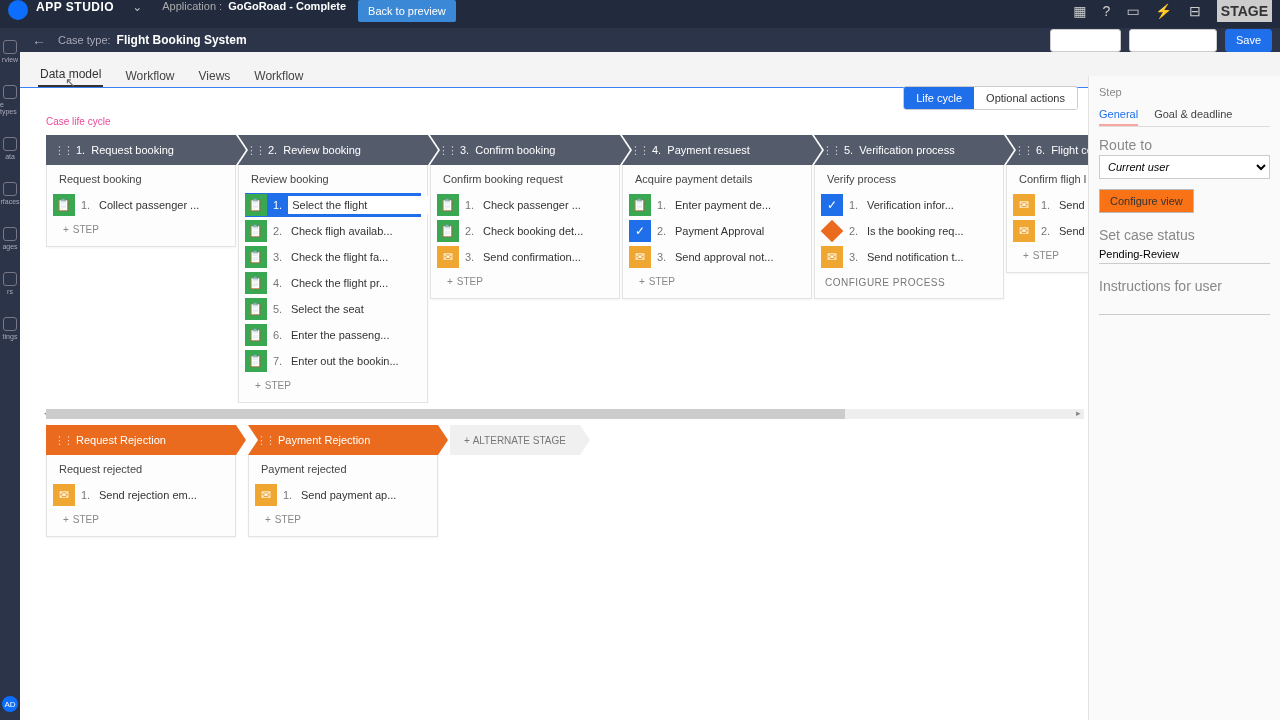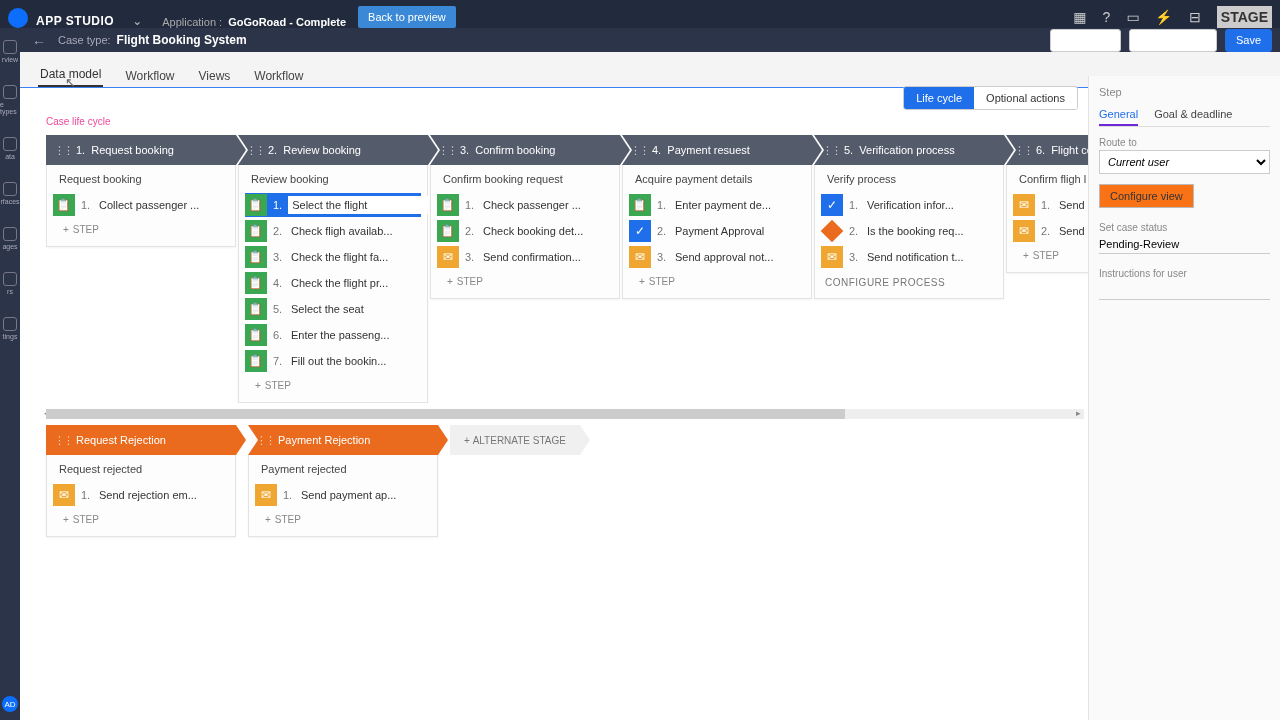--- a/index.html
+++ b/index.html
@@ -1,17 +1,17 @@
 <!DOCTYPE html>
 <html><head>
 <meta charset="utf-8">
 <style>
 * { margin:0; padding:0; box-sizing:border-box; font-family:Arial,Helvetica,sans-serif; }
 body { width:1280px; height:720px; overflow:hidden; background:#fff; font-size:12px; color:#333; }
-.top-bar { height:28px; background:#222b3d; display:flex; align-items:flex-end; color:#fff; }
+.top-bar { height:28px; background:#222b3d; display:flex; align-items:flex-start; color:#fff; }
 .top-bar .logo { width:20px; height:20px; background:#0d6efd; border-radius:50%; margin:0 8px; }
 .app-title { font-weight:bold; font-size:12px; letter-spacing:0.5px; }
 .top-bar .chev { margin:0 14px 0 18px; color:#bbb; }
 .app-label { color:#aaa; margin-left:6px; font-size:11px; }
 .app-name { font-weight:bold; margin-left:6px; font-size:11px; }
 .back-preview { background:#3b89d6; color:#fff; padding:5px 10px; margin-left:12px; font-size:11px; border-radius:2px; cursor:pointer; }
 .top-right { margin-left:auto; display:flex; align-items:center; gap:16px; padding-right:8px; color:#ccc; }
 .top-right span { cursor:pointer; font-size:14px; }
 .stage-badge { background:#ccc; color:#333; font-size:10px; font-weight:bold; padding:3px 4px; }
 .left-rail { position:absolute; left:0; top:28px; bottom:0; width:20px; background:#2b3448; display:flex; flex-direction:column; align-items:center; padding-top:12px; gap:22px; color:#aab; font-size:7px; }
@@ -64,22 +64,22 @@
 .scroll-track { height:10px; background:#eee; margin:6px 4px 6px 0; position:relative; }
 .scroll-thumb { position:absolute; left:0; width:77%; height:100%; background:#ccc; }
 .scroll-arrow { position:absolute; top:-1px; width:10px; font-size:9px; color:#888; }
 .alt-row { display:flex; gap:10px; margin-top:4px; }
 .alt-add { height:30px; display:flex; align-items:center; padding:0 14px; color:#777; font-size:10px; background:#f0f0f0; position:relative; cursor:pointer; }
 .alt-add::after { content:""; position:absolute; right:-10px; top:0; border-top:15px solid transparent; border-bottom:15px solid transparent; border-left:10px solid #f0f0f0; }
 .right-panel { position:absolute; right:0; top:76px; bottom:0; width:192px; background:#fafafa; border-left:1px solid #e3e3e3; padding:10px 10px 0 10px; }
 .rp-label { color:#888; font-size:11px; margin-bottom:6px; }
 .rp-tabs { display:flex; gap:16px; border-bottom:1px solid #ddd; margin-bottom:10px; }
 .rp-tab { font-size:11px; padding:4px 0; cursor:pointer; color:#444; }
-.rp-tab.active { color:#1f6feb; border-bottom:2px solid #6d28d9; }
-.rp-field-lbl { font-size:10px; color:#888; margin-top:6px; }
+.rp-tab.active { color:#1f6feb; border-bottom:2px solid #fca5a5; }
+.rp-field-lbl { font-size:14px; color:#888; margin-top:6px; }
 .rp-select { width:100%; border:1px solid #ccc; padding:4px; font-size:11px; margin-top:2px; background:#fff;font-style:italic; }
 .rp-btn { border:1px solid #bbb; background:#f97316; padding:5px 10px; font-size:11px; margin-top:10px; cursor:pointer; display:inline-block; }
 .rp-input { width:100%; border:none; border-bottom:1px solid #ccc; background:transparent; padding:3px 0; font-size:11px; margin-top:2px; }
 </style>
 </head>
 <body>
 
 <div class="top-bar">
   <div class="logo"></div>
   <span class="app-title">APP STUDIO</span>
@@ -212,21 +212,21 @@
         <span class="s-txt">Select the seat</span>
           </div>
           <div class="step-row">
         <div class="s-ico form">📋</div>
         <span class="s-num">6.</span>
         <span class="s-txt">Enter the passeng...</span>
           </div>
           <div class="step-row">
         <div class="s-ico form">📋</div>
         <span class="s-num">7.</span>
-        <span class="s-txt">Fill out the bookin...</span>
+        <span class="s-txt">Enter out the bookin...</span>
           </div>
           <div class="add-step"><span>+</span>STEP</div>
         </div>
       </div>
       <div class="stage">
     <div class="stage-hdr  ">
       <span class="grip">⋮⋮</span>
       <span>3.</span>&nbsp;&nbsp;
       <span>Confirm booking</span>
     </div>

